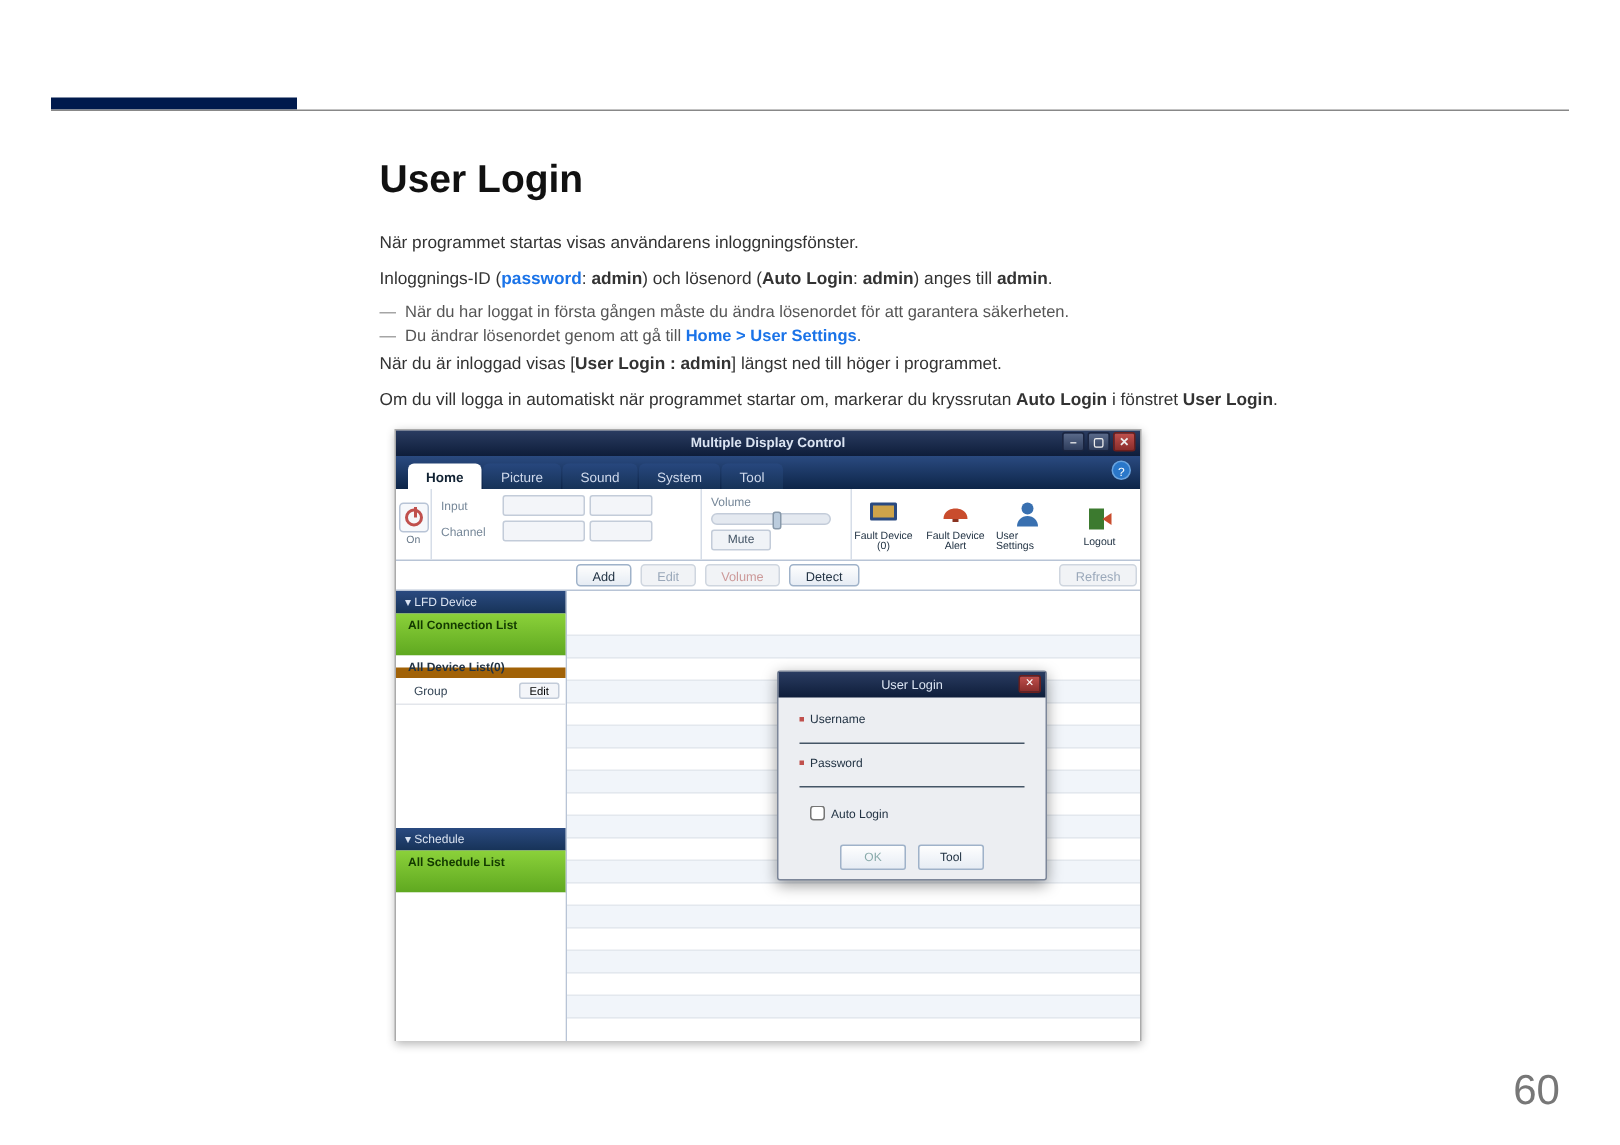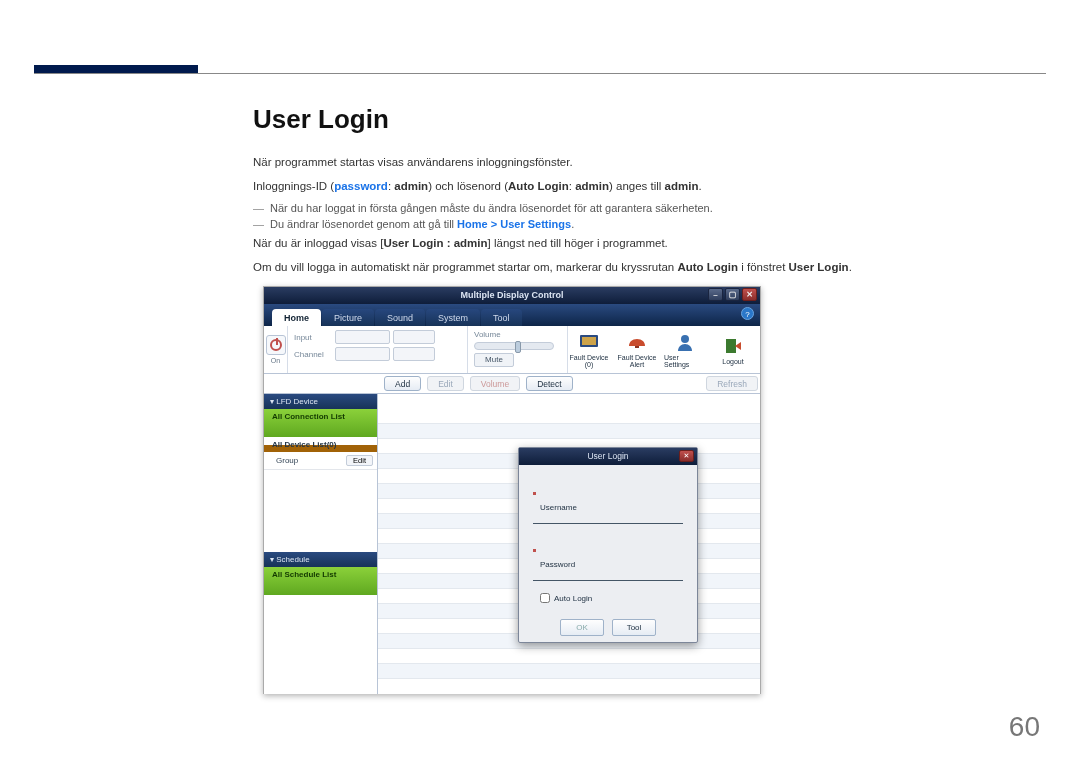--- a/index.html
+++ b/index.html
@@ -62,21 +62,21 @@
   .table-body { position:absolute; top:15px; left:0; right:0; bottom:0; overflow:hidden;}
   .trow { height:15px; border-bottom:1px solid #e3e8ee;}
   .trow.alt { background:#f1f5fa;}
   
   .dlg { position:absolute; left:140px; top:53px; width:180px; background:#eceef2; border:1px solid #7c8699; box-shadow:0 3px 10px rgba(0,0,0,.4); border-radius:2px;}
   .dlg-title { height:17px; background:linear-gradient(#2a3c61,#0e1d3a); color:#dbe4f2; font-size:8.5px; text-align:center; line-height:17px; position:relative;}
   .dlg-close { position:absolute; right:3px; top:2px; width:15px; height:12px; background:linear-gradient(#c0504d,#8a2d2b); border:1px solid #6b1f1d; border-radius:2px; color:#fff; font-size:7px; line-height:10px; text-align:center; cursor:pointer;}
   .dlg-body { padding:10px 14px 6px; display:flex; flex-direction:column; gap:8px;}
   .dlg-field { display:flex; align-items:center; gap:4px; }
   .dlg-ind { width:3px; height:3px; background:#c0504d; }
-  .dlg-lbl { font-size:8px; color:#234; width:50px;margin-top:28px;}
+  .dlg-lbl { font-size:8px; color:#234; width:50px;}
   .dlg-input-wrap { width:100%; border-bottom:1px solid #456; height:14px; margin-top:-2px;}
   .dlg-check { display:flex; align-items:center; gap:4px; margin-top:4px; margin-left:7px;}
   .dlg-check input { width:10px; height:10px; }
   .dlg-check label { font-size:8px; color:#234;}
   .dlg-btns { display:flex; justify-content:center; gap:8px; margin-top:8px;}
   .dlg-btn { width:44px; height:17px; font-size:8px; border:1px solid #9fb2c9; background:linear-gradient(#fefefe,#e6ecf4); border-radius:2px; cursor:pointer; color:#234;}
   .dlg-btn.ok { color:#8aa;text-align:center;}
 </style>
 </head>
 <body>

